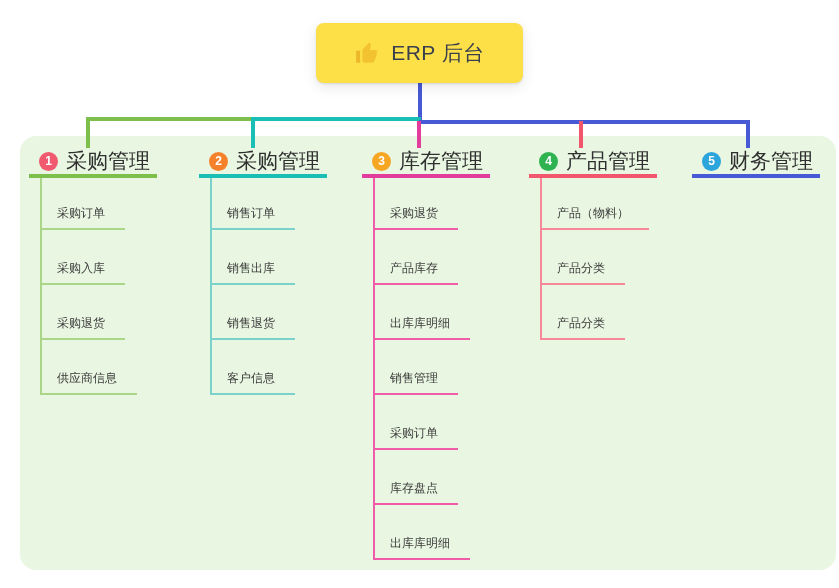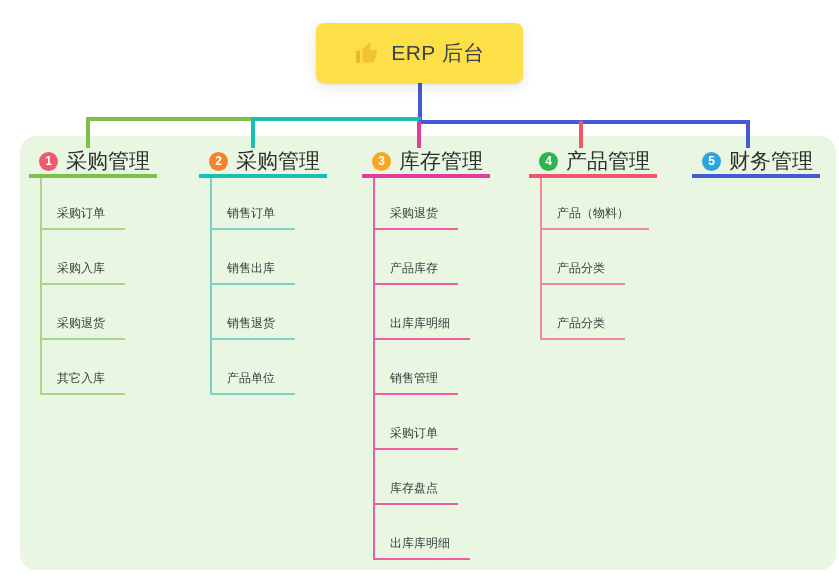--- a/index.html
+++ b/index.html
@@ -103,42 +103,42 @@
     <div class="child">
         <span class="child-label">采购订单</span>
       </div>
     <div class="child">
         <span class="child-label">采购入库</span>
       </div>
     <div class="child">
         <span class="child-label">采购退货</span>
       </div>
     <div class="child">
-        <span class="child-label">其它入库</span>
+        <span class="child-label">供应商信息</span>
       </div>
   </div>
 </div>
 
 <div class="branch branch-2" data-branch="1" style="--line: #19bfb4; --child-line: #7ad2ca; --circle: #f5822b;">
   <div class="branch-header">
     <span class="num-circle">2</span>
     <span class="branch-label">采购管理</span>
   </div>
   <div class="children">
     <div class="child">
         <span class="child-label">销售订单</span>
       </div>
     <div class="child">
         <span class="child-label">销售出库</span>
       </div>
     <div class="child">
         <span class="child-label">销售退货</span>
       </div>
     <div class="child">
-        <span class="child-label">产品单位</span>
+        <span class="child-label">客户信息</span>
       </div>
   </div>
 </div>
 
 <div class="branch branch-3" data-branch="2" style="--line: #e23c9c; --child-line: #f05ca8; --circle: #f7a623;">
   <div class="branch-header">
     <span class="num-circle">3</span>
     <span class="branch-label">库存管理</span>
   </div>
   <div class="children">

